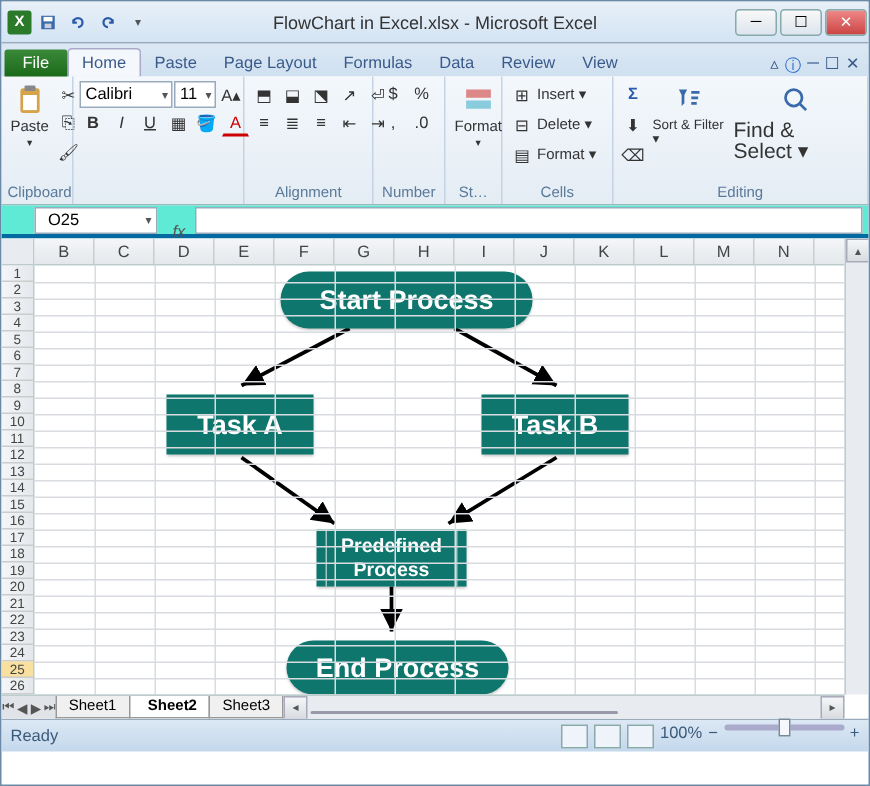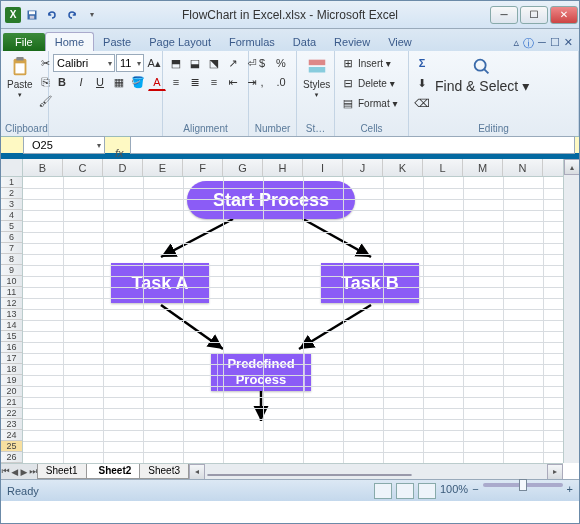--- a/index.html
+++ b/index.html
@@ -31,21 +31,21 @@
   .big-btn { display: flex; flex-direction: column; align-items: center; gap: 1px; font-size: 10px; color: #333; padding: 2px; }
   .big-btn .ico { width: 22px; height: 22px; }
   .col { display: flex; flex-direction: column; gap: 1px; }
   .row { display: flex; gap: 1px; align-items: center; }
   .mini { width: 18px; height: 18px; border: 1px solid transparent; display: flex; align-items: center; justify-content: center; font-size: 11px; color: #333; }
   .combo { height: 18px; border: 1px solid #9ab; background: #fff; font-size: 11px; padding: 0 14px 0 3px; position: relative; display: flex; align-items: center; }
   .combo::after { content: '▾'; position: absolute; right: 2px; font-size: 8px; color: #555; }
   .sm-label { font-size: 10px; color: #333; white-space: nowrap; text-align: center; }
 
   
-  .fbar { height: 22px; border-bottom: 6px solid #0369a1; display: flex; align-items: center; background: #fef9c3; }
+  .fbar { height: 22px; border-bottom: 3px solid #0369a1; display: flex; align-items: center; background: #5eead4; }
   .namebox { width: 82px; height: 18px; border: 1px solid #9ab; background: #fff; margin-left: 22px; font-size: 11px; padding-left: 8px; display: flex; align-items: center; position: relative; }
   .namebox::after { content: '▾'; position: absolute; right: 3px; font-size: 8px; color: #555; }
   .fx-lbl { font-style: italic; font-size: 11px; color: #555; margin: 16px 6px 0 10px; }
   .formula-input { flex: 1; height: 18px; border: 1px solid #9ab; background: #fff; margin-right: 4px; }
 
   
   .gridwrap { position: relative; height: 320px; background: #fff; overflow: hidden; }
   .corner { position: absolute; left: 0; top: 0; width: 22px; height: 18px; background: #e8ecf0; border-right: 1px solid #bcc; border-bottom: 1px solid #bcc; }
   .colheads { position: absolute; left: 22px; top: 0; right: 16px; height: 18px; display: flex; background: linear-gradient(#f4f6f8,#e4e8ec); border-bottom: 1px solid #bcc; }
   .colhead { width: 40px; border-right: 1px solid #ccc; text-align: center; font-size: 11px; color: #444; line-height: 18px; }
@@ -62,21 +62,21 @@
   .sb-thumb { position:absolute; left:2px; width:60%; top:2px; bottom:2px; background:linear-gradient(#e8ecf0,#c8d0d8); border:1px solid #99a; border-radius:2px;}
   
   
   .sheettabs { position: absolute; left: 0; bottom: 0; height: 16px; width: 188px; background: #e0e4e8; display: flex; align-items: center; font-size: 10px; border-top:1px solid #bcc;}
   .st-nav { width: 14px; text-align: center; color: #555; font-size:9px; }
   .sheettab { padding: 0 8px; border: 1px solid #999; border-top: none; background: #f0f0f0; margin-left: -1px; line-height: 14px; }
   .sheettab.active { background: #fff; font-weight: bold; padding-left: 12px; }
 
   
   .flowchart { position: absolute; left: 0; top: 0; right: 0; bottom: 0; pointer-events: none; }
-  .shape { position: absolute; background: #8b5cf6; color: #fff; display: flex; align-items: center; justify-content: center; text-align: center; font-weight: bold; box-shadow: 0 1px 2px rgba(0,0,0,0.25); }
+  .shape { position: absolute; background: #0f766e; color: #fff; display: flex; align-items: center; justify-content: center; text-align: center; font-weight: bold; box-shadow: 0 1px 2px rgba(0,0,0,0.25); }
   .terminator { border-radius: 20px; font-size: 18px; }
   .process { font-size: 18px; }
   .predef { font-size: 13px; line-height: 1.2; }
   .predef::before, .predef::after { content: ''; position: absolute; top: 0; bottom: 0; width: 1px; background: rgba(255,255,255,0.6); }
   .predef::before { left: 6px; } .predef::after { right: 6px; }
 
   
   .statusbar { height: 22px; background: linear-gradient(#dce8f4,#c4d8ec); border-top: 1px solid #9ab; display: flex; align-items: center; font-size: 11px; color: #3a5a7a; padding: 0 6px; }
   .statusbar .zoom { margin-left: auto; display: flex; align-items: flex-start; gap: 4px; }
   .view-btn { width: 18px; height: 16px; border: 1px solid #8aa; background: #eef4fa; }
@@ -210,21 +210,21 @@
     <div class="group-label">Number</div>
   </div>
 
   <div class="group" style="width:38px;">
     <div class="group-body">
       <div class="big-btn">
         <svg class="ico" viewBox="0 0 24 24">
             <rect x="3" y="4" width="18" height="6" fill="#d88"></rect>
             <rect x="3" y="12" width="18" height="6" fill="#8cd"></rect>
           </svg>
-        <span>Styles</span>
+        <span>Format</span>
         <span style="font-size:7px;">▾</span>
       </div>
     </div>
     <div class="group-label">St…</div>
   </div>
 
   <div class="group" style="width:74px;">
     <div class="group-body col" style="gap:2px;">
       <div class="row">
           <span class="mini">⊞</span>
@@ -241,20 +241,27 @@
     </div>
     <div class="group-label">Cells</div>
   </div>
 
   <div class="group" style="flex:1;">
     <div class="group-body">
       <div class="col" style="gap:2px;">
         <div class="mini" style="color:#2a5aaa;font-weight:bold;">Σ</div>
         <div class="mini">⬇</div>
         <div class="mini">⌫</div>
+      </div>
+      <div class="big-btn">
+        <svg class="ico" viewBox="0 0 24 24">
+            <path d="M5 4h6l-2 4v6l-2 2v-8z" fill="#3a6aaa"></path>
+            <path d="M14 6h6M14 10h5M14 14h4" stroke="#3a6aaa" stroke-width="2"></path>
+          </svg>
+        <span style="font-size:9px;line-height:1;">Sort &amp; Filter ▾</span>
       </div>
       <div class="big-btn">
         <svg class="ico" viewBox="0 0 24 24">
             <circle cx="10" cy="10" r="6" fill="none" stroke="#3a6aaa" stroke-width="2"></circle>
             <path d="M14 14l5 5" stroke="#3a6aaa" stroke-width="2"></path>
           </svg>
         <span style="font-size:14px;line-height:1;">Find &amp; Select ▾</span>
       </div>
     </div>
     <div class="group-label">Editing</div>
@@ -325,20 +332,21 @@
         <line x1="210" y1="42" x2="138" y2="80" stroke="#000" stroke-width="2.5" marker-end="url(#ah)"></line>
         <line x1="280" y1="42" x2="348" y2="80" stroke="#000" stroke-width="2.5" marker-end="url(#ah)"></line>
         <line x1="138" y1="128" x2="200" y2="172" stroke="#000" stroke-width="2.5" marker-end="url(#ah)"></line>
         <line x1="348" y1="128" x2="276" y2="172" stroke="#000" stroke-width="2.5" marker-end="url(#ah)"></line>
         <line x1="238" y1="214" x2="238" y2="244" stroke="#000" stroke-width="2.5" marker-end="url(#ah)"></line>
       </svg>
       <div class="shape terminator" style="left:164px;top:4px;width:168px;height:38px;">Start Process</div>
       <div class="shape process" style="left:88px;top:86px;width:98px;height:40px;">Task A</div>
       <div class="shape process" style="left:298px;top:86px;width:98px;height:40px;">Task B</div>
       <div class="shape predef" style="left:188px;top:176px;width:100px;height:38px;">Predefined Process</div>
+      <div class="shape terminator" style="left:168px;top:250px;width:148px;height:36px;">End Process</div>
     </div>
   <div class="vline" style="left: 40px;"></div>
       <div class="vline" style="left: 80px;"></div>
       <div class="vline" style="left: 120px;"></div>
       <div class="vline" style="left: 160px;"></div>
       <div class="vline" style="left: 200px;"></div>
       <div class="vline" style="left: 240px;"></div>
       <div class="vline" style="left: 280px;"></div>
       <div class="vline" style="left: 320px;"></div>
       <div class="vline" style="left: 360px;"></div>

